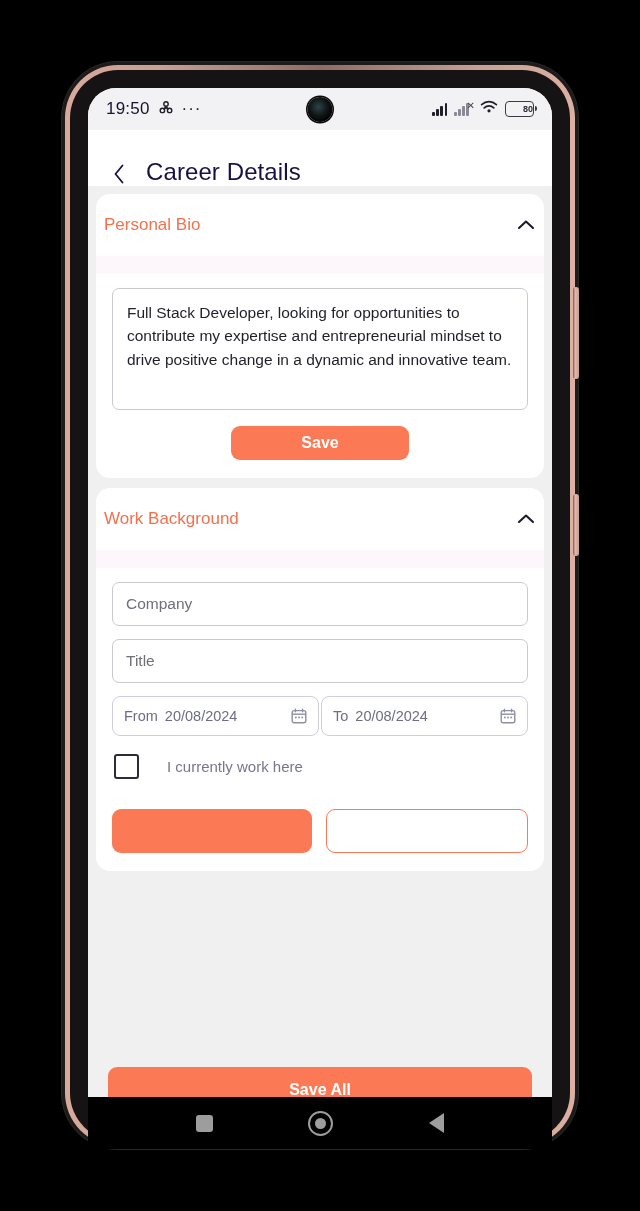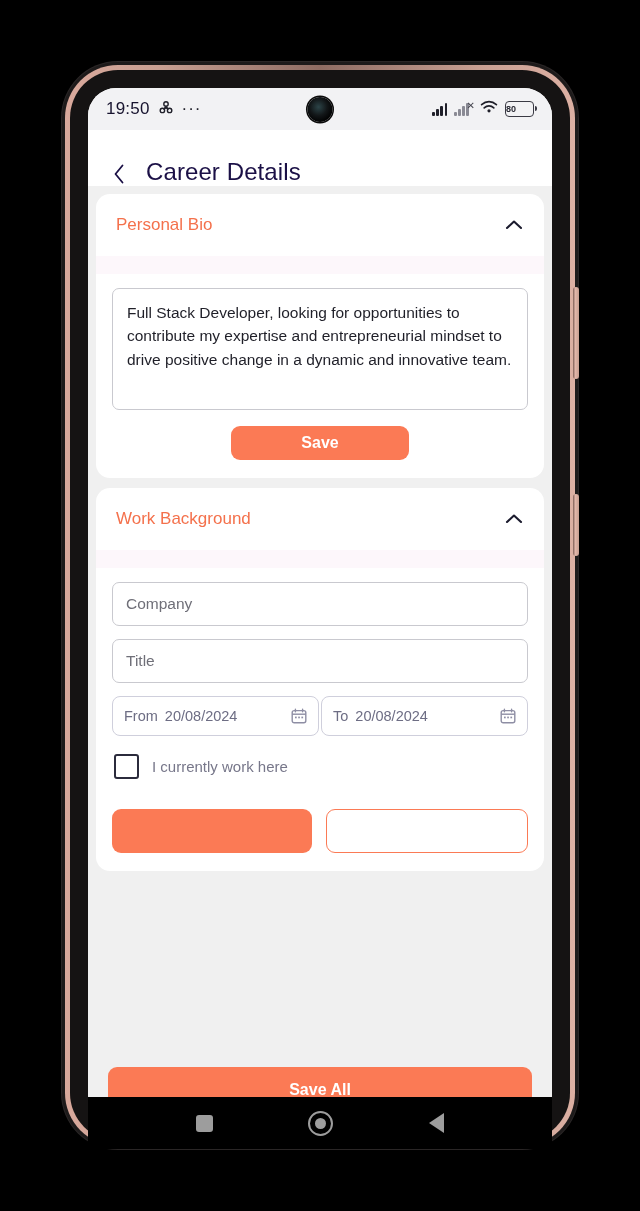--- a/index.html
+++ b/index.html
@@ -104,21 +104,21 @@
   .bars.dim i { background: #8a8a94; }
   .nosim { position: relative; }
   .nosim .x {
     position: absolute; right: -6px; top: -2px;
     font-size: 10px; color: #44444e; line-height: 1;
   }
   #battery {
     width: 27px; height: 14px;
     border: 1.6px solid #3a3a44;
     border-radius: 4px;
-    display: flex; align-items: center; justify-content: flex-start;
+    display: flex; align-items: center; justify-content: flex-end;
     position: relative;
   }
   #battery::after {
     content: "";
     position: absolute; right: -4px; top: 4px;
     width: 2px; height: 5px; background: #3a3a44; border-radius: 0 2px 2px 0;
   }
   #battery-level { font-size: 9px; color: #2a2a34; font-weight: bold; }
   #camera-hole {
     position: absolute;
@@ -164,21 +164,21 @@
   .card {
     background: #ffffff;
     border-radius: 14px;
     overflow: hidden;
     flex: 0 0 auto;
   }
   .card-header {
     height: 62px;
     display: flex;
     align-items: center;
-    padding: 0 20px;
+    padding: 0 8px;
     cursor: pointer;
   }
   .card-title {
     font-size: 17px;
     color: #f4714c;
   }
   .chev {
     margin-left: auto;
     width: 20px; height: 20px;
     display: flex; align-items: center; justify-content: center;
@@ -227,21 +227,21 @@
     align-items: center;
     gap: 7px;
     padding: 0 11px;
     font-size: 14.5px;
     color: #6d6d84;
   }
   .date-box .cal { margin-left: auto; display: flex; }
   .check-row {
     display: flex;
     align-items: center;
-    gap: 13px;
+    gap: 28px;
     padding: 12px 2px 14px 2px;
   }
   .checkbox {
     width: 21px; height: 21px;
     border: 2.2px solid #2b2b3c;
     border-radius: 3px;
     background: #fff;
     flex: 0 0 auto;
     cursor: pointer;
   }

